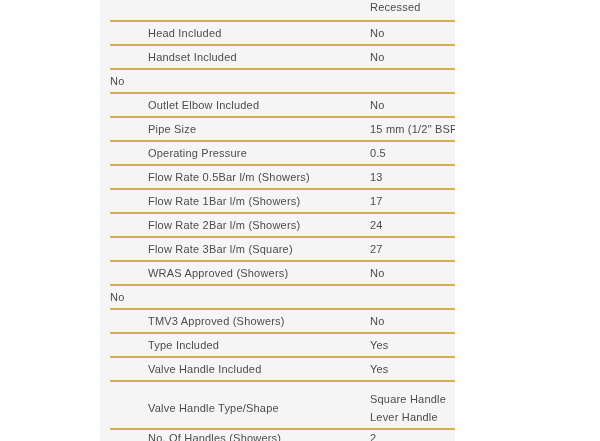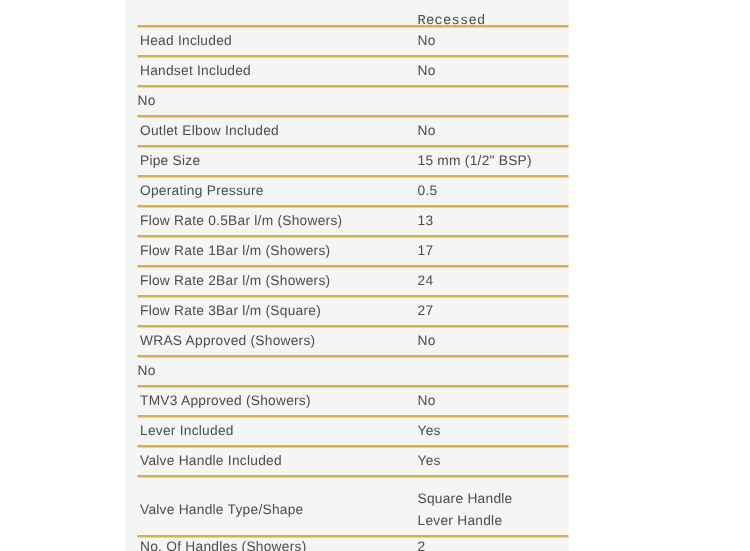--- a/index.html
+++ b/index.html
@@ -30,23 +30,23 @@
   .row.tall { height: 46px; align-items: center; }
   .row.partial-bottom { height: 20px; border-bottom: none; }
   .cell {
     font-size: 11px;
     color: #4c4c4c;
     letter-spacing: 0.2px;
     line-height: 22px;
     white-space: nowrap;
     overflow: hidden;
   }
-  .label { flex: 0 0 222px; padding-left: 2px; }
+  .label { flex: 0 0 222px; padding-left: 2px; margin-left: 36px; }
   .value { flex: 1 1 auto; }
-  .partial-top .cell { line-height: 13px; padding-top: 11px; font-family: Liberation Mono, monospace; }
+  .partial-top .cell { line-height: 13px; padding-top: 1px; }
   .tall .cell { line-height: 18px; padding-top: 6px; }
   .partial-bottom .cell { line-height: 15px; padding-top: 1px; }
 </style>
 </head>
 <body>
 
 <div class="page">
   <div class="spec-table">
       <div class="row partial-top">
         <div class="cell label"></div>
@@ -124,21 +124,21 @@
           <div>No</div>
         </div>
       </div>
       <div class="row">
         <div class="cell label">TMV3 Approved (Showers)</div>
         <div class="cell value">
           <div>No</div>
         </div>
       </div>
       <div class="row">
-        <div class="cell label">Lever Included</div>
+        <div class="cell label">Type Included</div>
         <div class="cell value">
           <div>Yes</div>
         </div>
       </div>
       <div class="row">
         <div class="cell label">Valve Handle Included</div>
         <div class="cell value">
           <div>Yes</div>
         </div>
       </div>

